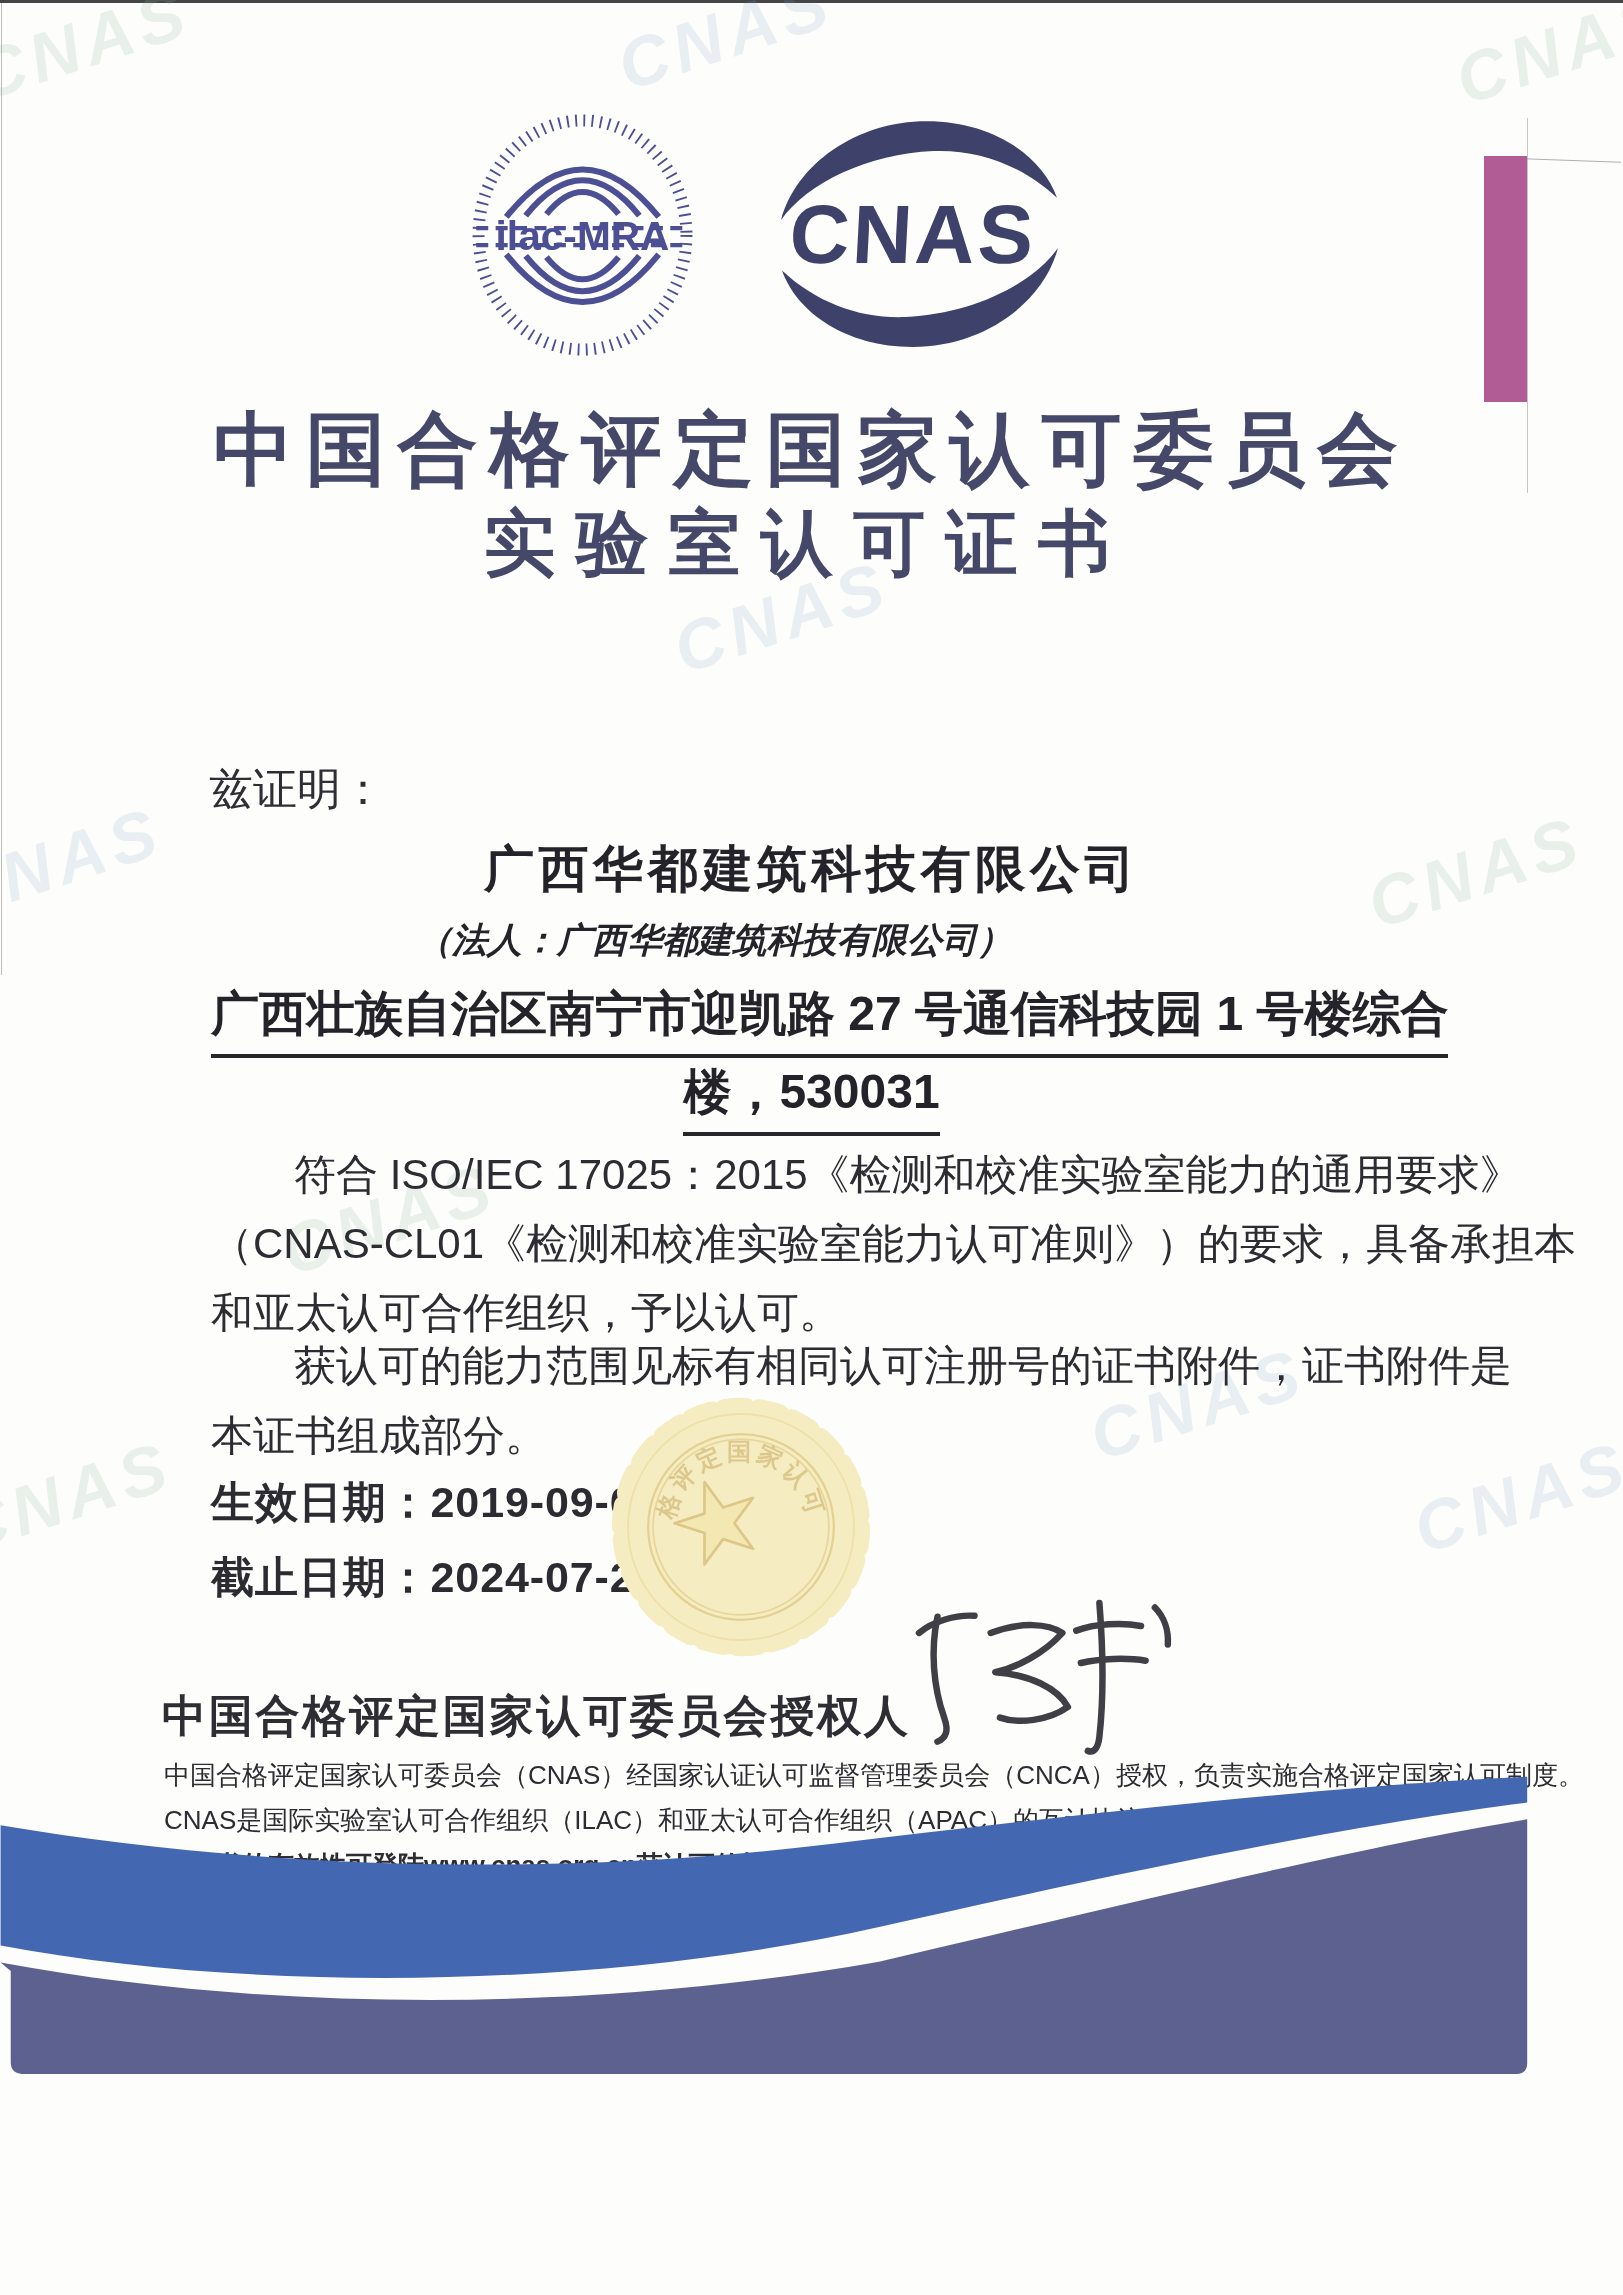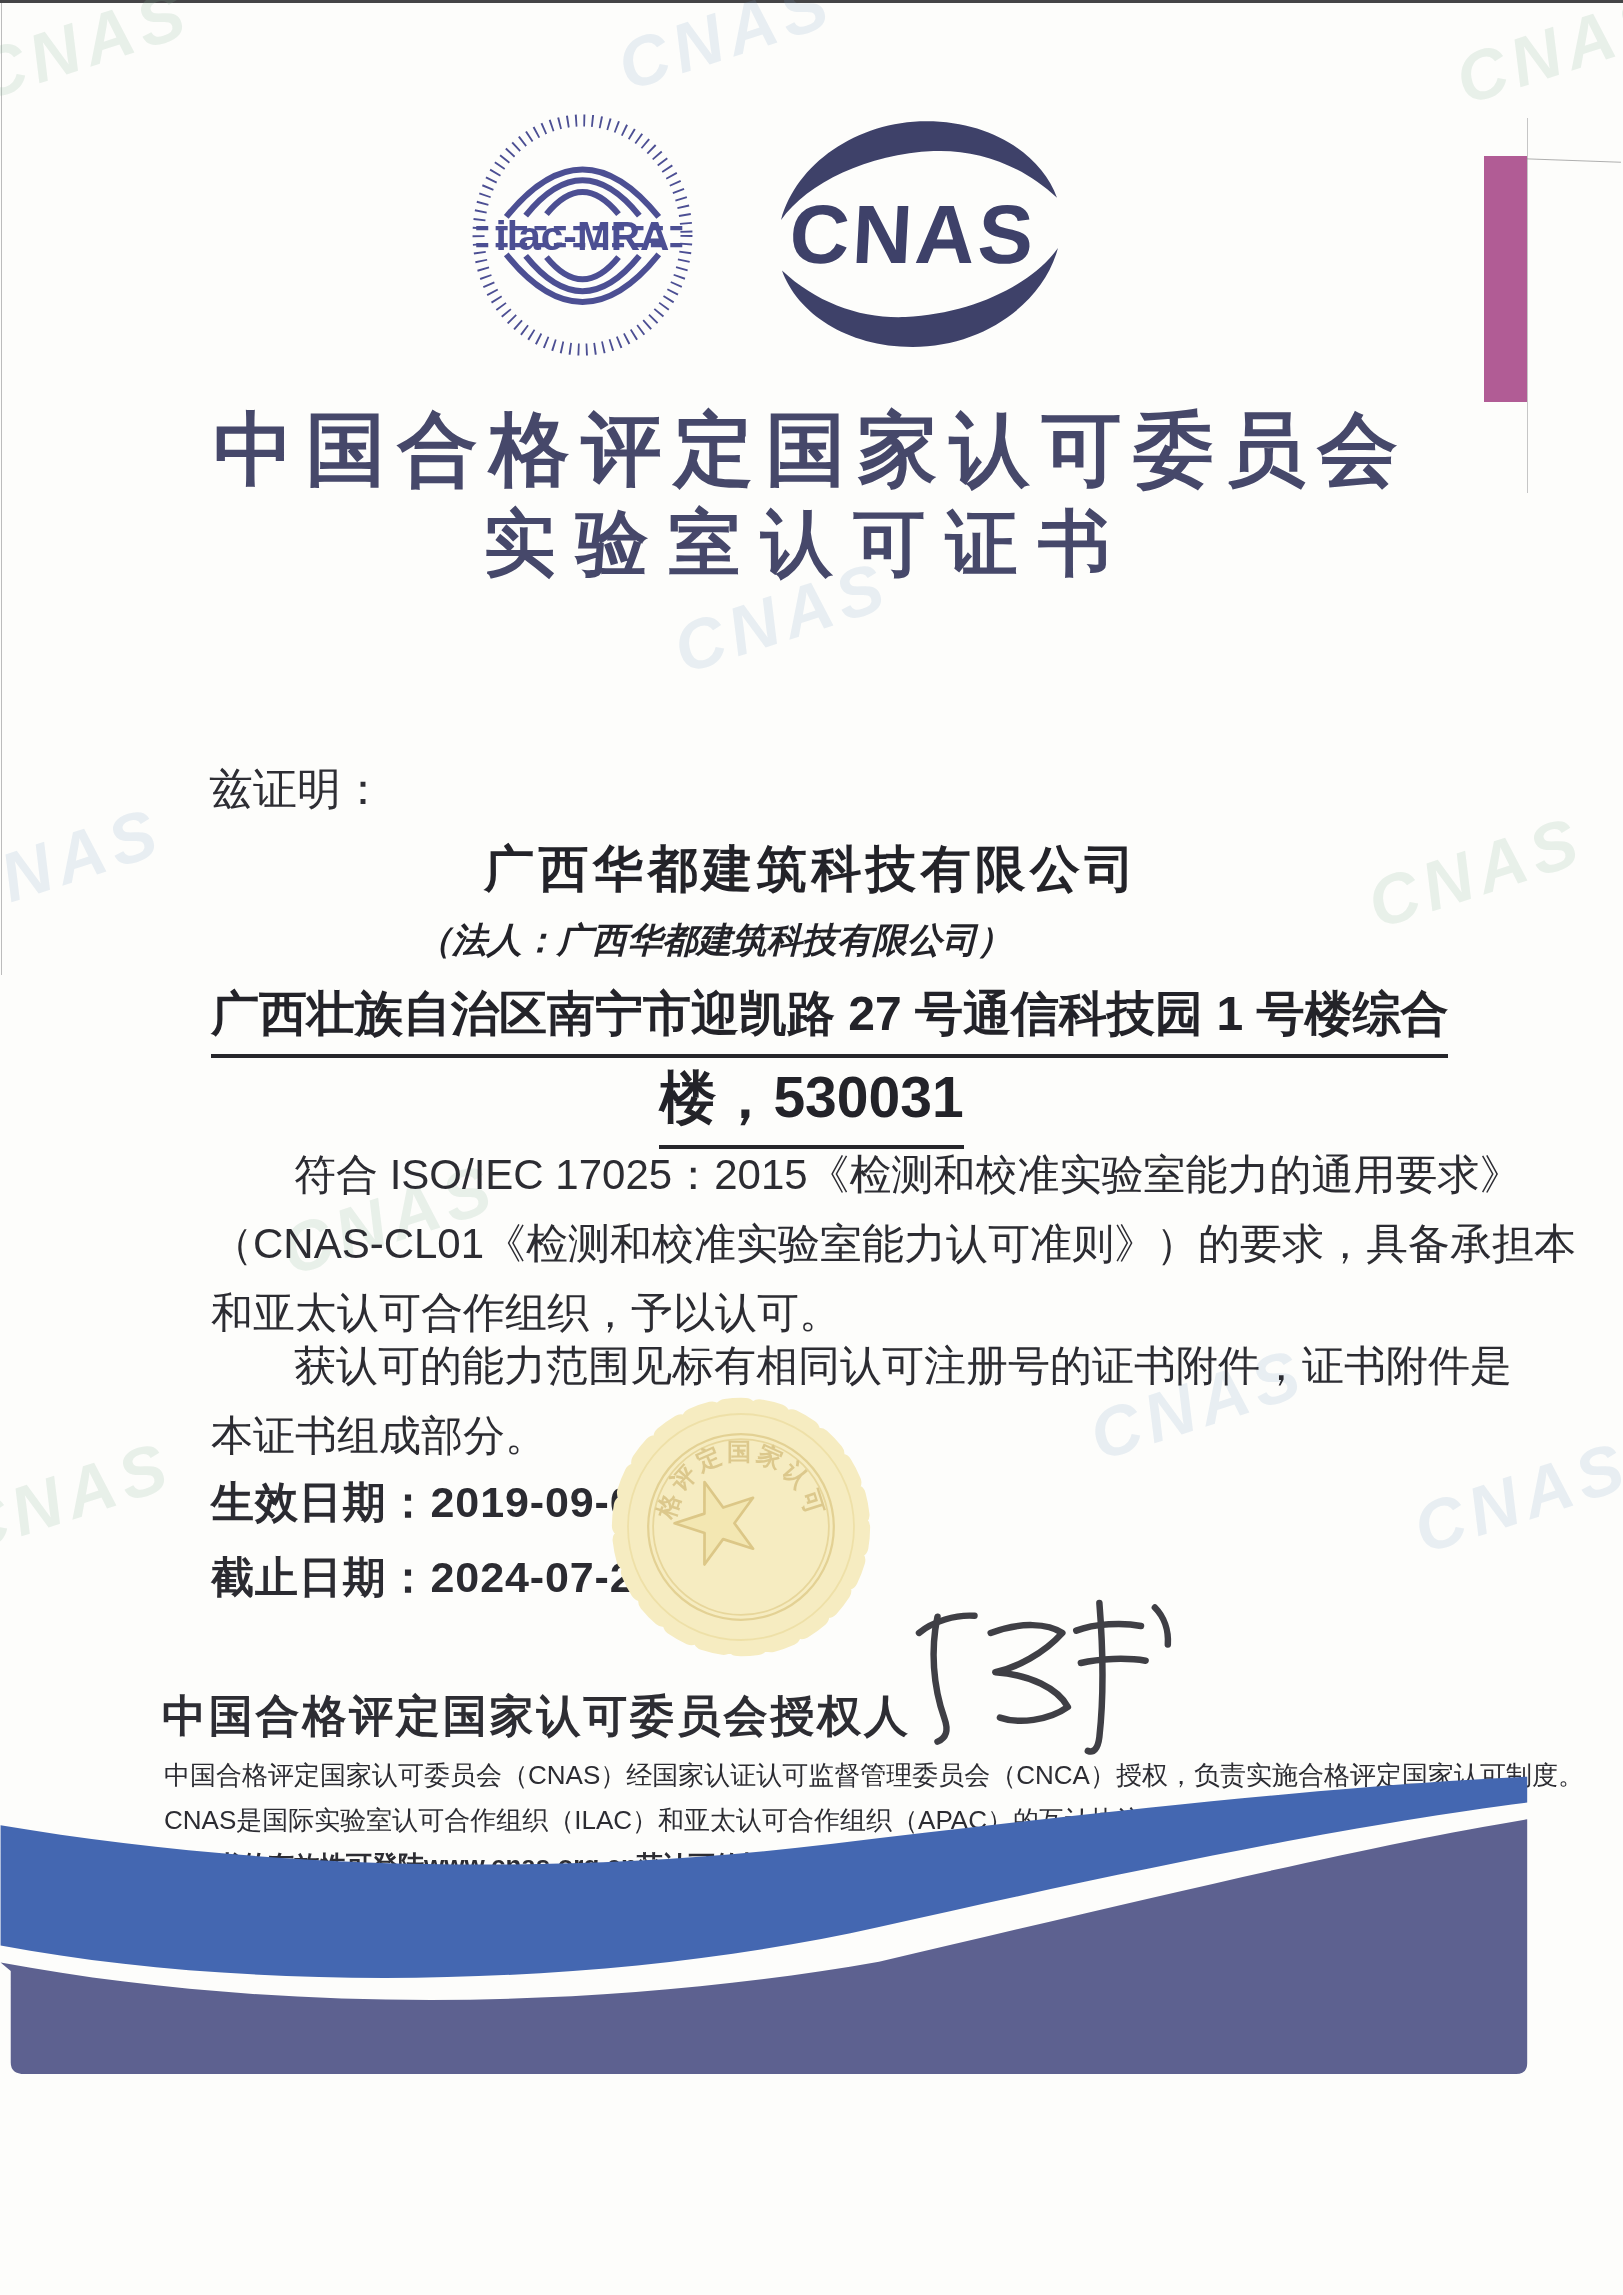--- a/index.html
+++ b/index.html
@@ -32,21 +32,21 @@
   .reg-line{left:0;top:643px;width:1623px;text-align:center;
     font-size:43px;font-weight:500;letter-spacing:1.9px;color:#3a3a42;}
   
   .certify{left:209px;top:760px;font-size:44px;font-weight:400;}
   .company{left:0;top:836px;width:1623px;text-align:center;
     font-size:50px;font-weight:800;letter-spacing:4.6px;color:#232329;}
   .legal{left:0;top:917px;width:1429px;text-align:center;
     font-size:35px;font-weight:700;font-style:italic;color:#232329;}
   .addr1{left:211px;top:982px;font-size:48px;font-weight:800;color:#232329;text-decoration:underline;}
   .addr1 .u, .addr2 .u{display:inline-block;border-bottom:4.2px solid #26262b;padding-bottom:8.3px;}
-  .addr2{left:0;top:1060px;width:1623px;text-align:center;font-size:57px;font-weight:800;color:#232329;}
+  .addr2{left:0;top:1060px;width:1623px;text-align:center;font-size:48px;font-weight:800;color:#232329;}
   .bodyline{font-size:42px;font-weight:500;color:#2c2c32;white-space:nowrap;}
   .p1l1{left:294px;top:1147px;}
   .p1l2{left:211px;top:1216px;}
   .p1l3{left:211px;top:1285px;}
   .p2l1{left:294px;top:1338px;}
   .p2l2{left:211px;top:1408px;}
   .dateline{font-size:43px;font-weight:600;color:#2b2b31;letter-spacing:0.9px;}
   .date1{left:211px;top:1474px;}
   .date2{left:211px;top:1549px;}
   .authorizer{left:162px;top:1671px;font-size:44px;font-weight:700;letter-spacing:2.8px;color:#2d2d33;margin-top:16px;}

